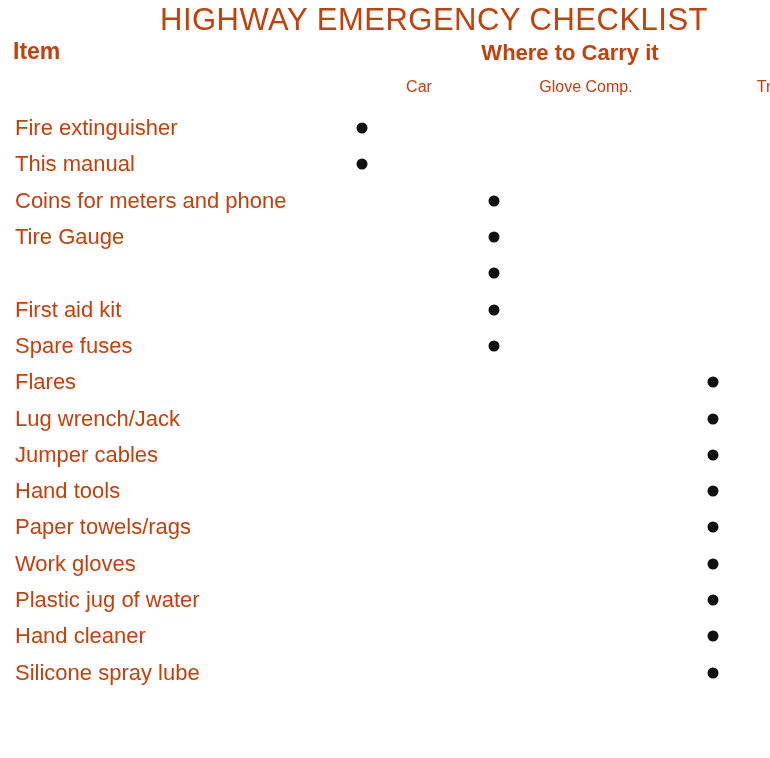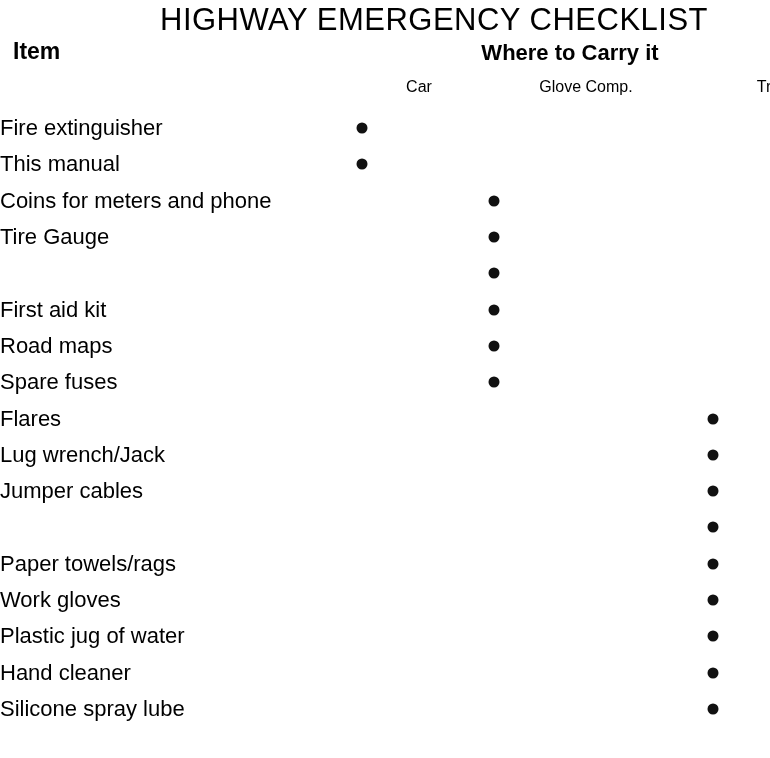--- a/index.html
+++ b/index.html
@@ -7,21 +7,21 @@
     padding: 0;
     background: #ffffff;
   }
   #document {
     position: relative;
     width: 770px;
     height: 758px;
     background: #ffffff;
     overflow: hidden;
     font-family: "Liberation Sans", "DejaVu Sans", sans-serif;
-    color: #000000;
+    color: #c2410c;
   }
   .doc-title {
     position: absolute;
     left: 160px;
     top: 2px;
     margin: 0;
     font-size: 31px;
     font-weight: 400;
     letter-spacing: 0.5px;
     white-space: nowrap;
@@ -62,21 +62,21 @@
     top: 110px;
     width: 770px;
   }
   .row {
     position: relative;
     height: 36.3px;
     display: flex;
     align-items: center;
   }
   .row-label {
-    padding-left: 0;
+    padding-left: 15px;
     font-size: 22px;
     font-weight: 400;
     white-space: nowrap;
   }
   .bullet {
     position: absolute;
     width: 11px;
     height: 11px;
     border-radius: 50%;
     background: #111111;
@@ -123,24 +123,20 @@
 
   <div class="row">
     <span class="bullet glove" style="background: rgb(17, 17, 17);"></span>
   </div>
 
   <div class="row">
     <span class="row-label">First aid kit</span>
     <span class="bullet glove" style="background: rgb(17, 17, 17);"></span>
   </div>
 
-  <div class="row">
-    <span class="row-label">Road maps</span>
-    <span class="bullet glove" style="background: rgb(17, 17, 17);"></span>
-  </div>
 
   <div class="row">
     <span class="row-label">Spare fuses</span>
     <span class="bullet glove" style="background: rgb(17, 17, 17);"></span>
   </div>
 
   <div class="row">
     <span class="row-label">Flares</span>
     <span class="bullet trunk" style="background: rgb(17, 17, 17);"></span>
   </div>
@@ -149,20 +145,21 @@
     <span class="row-label">Lug wrench/Jack</span>
     <span class="bullet trunk" style="background: rgb(17, 17, 17);"></span>
   </div>
 
   <div class="row">
     <span class="row-label">Jumper cables</span>
     <span class="bullet trunk" style="background: rgb(17, 17, 17);"></span>
   </div>
 
   <div class="row">
+    <span class="row-label">Hand tools</span>
     <span class="bullet trunk" style="background: rgb(17, 17, 17);"></span>
   </div>
 
   <div class="row">
     <span class="row-label">Paper towels/rags</span>
     <span class="bullet trunk" style="background: rgb(17, 17, 17);"></span>
   </div>
 
   <div class="row">
     <span class="row-label">Work gloves</span>

